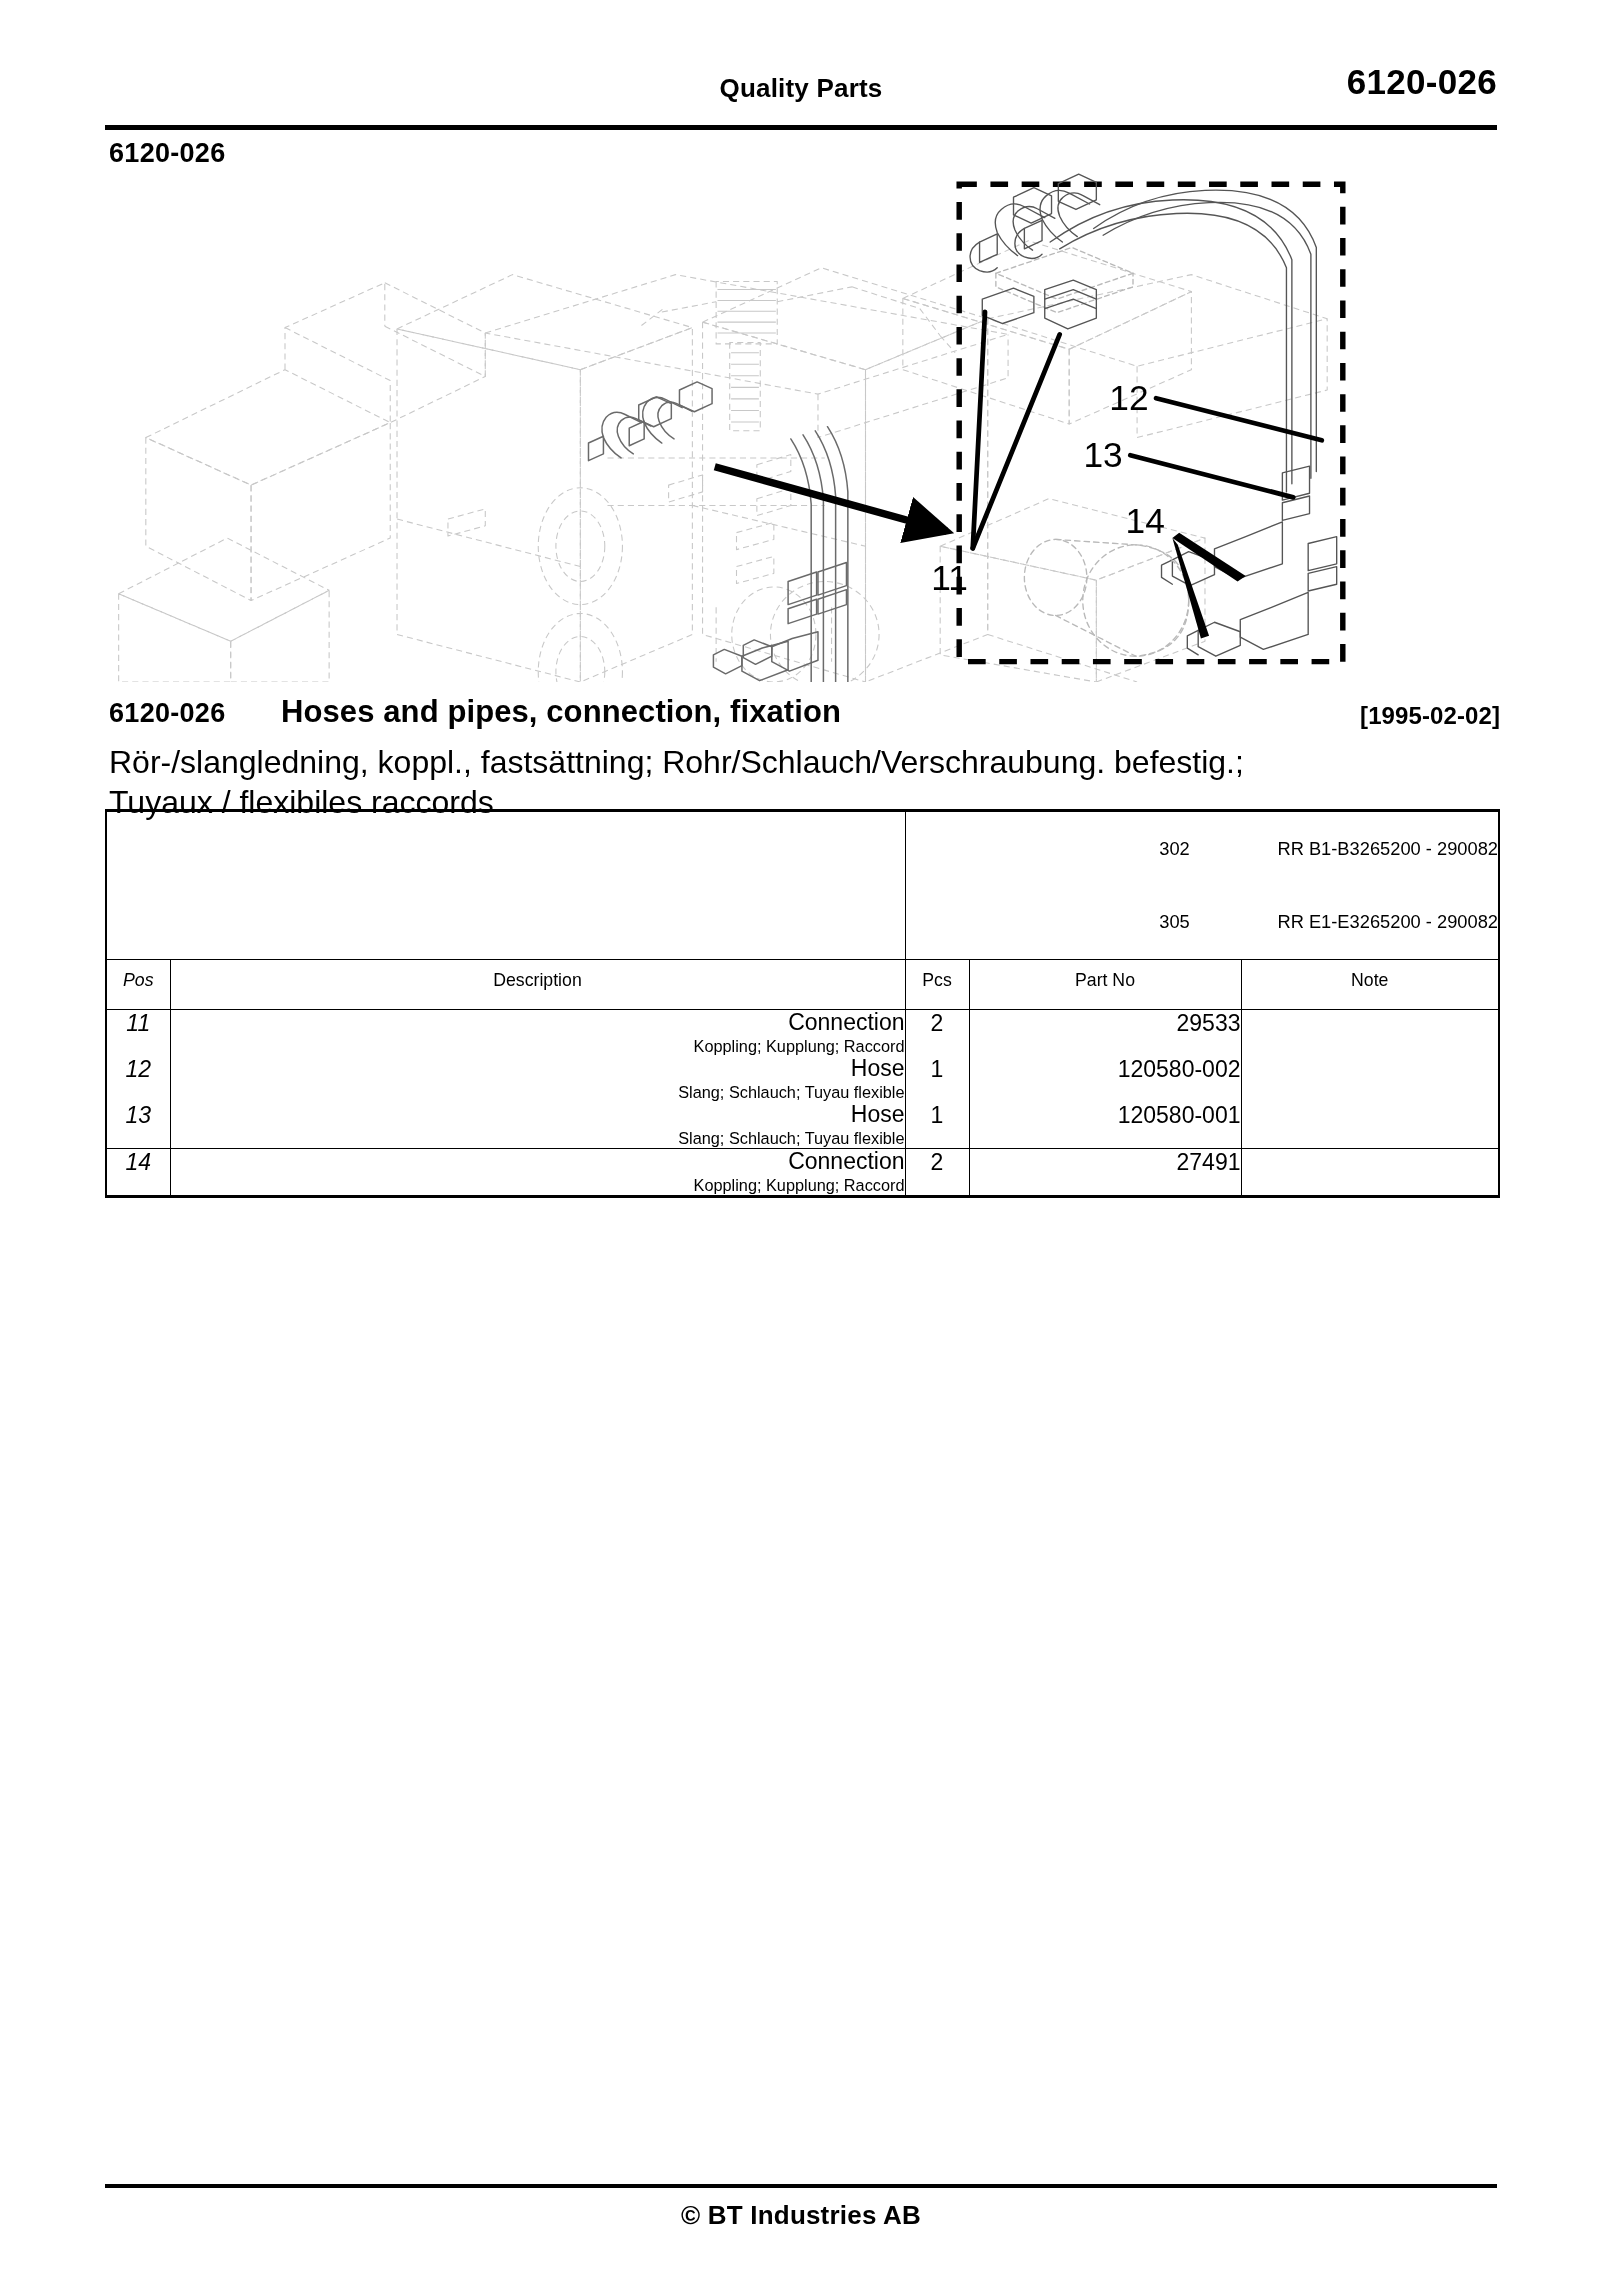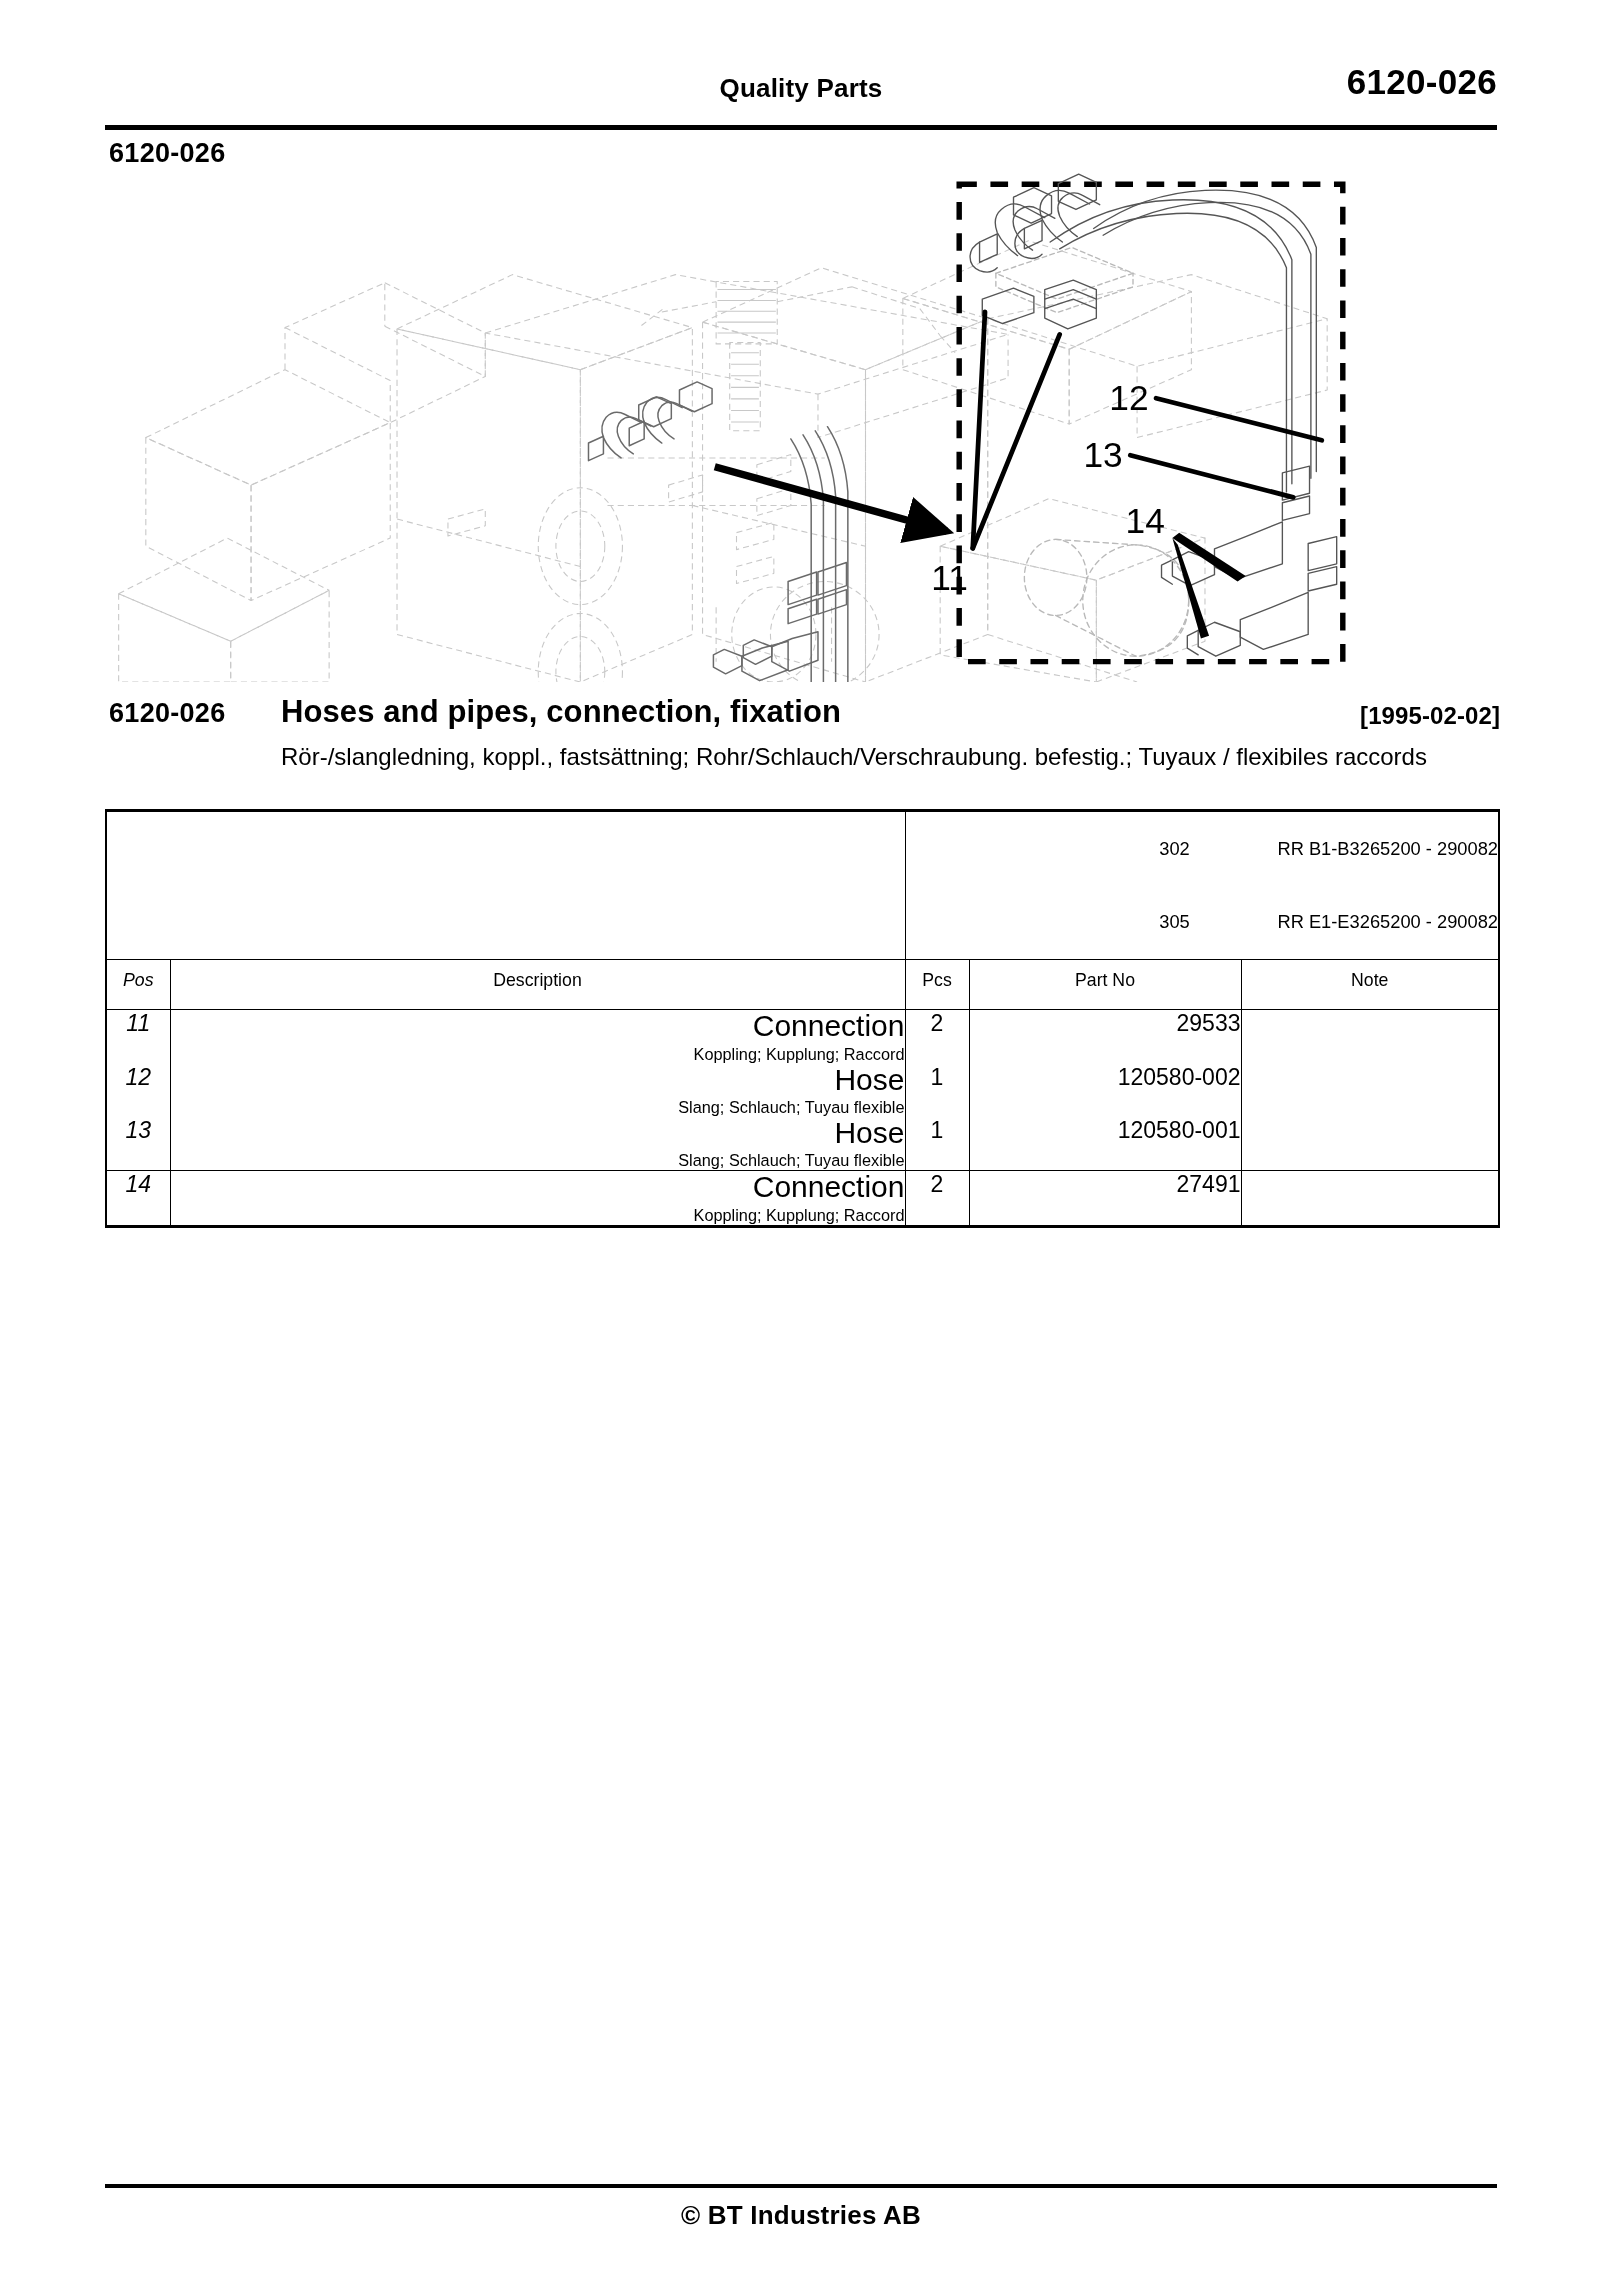--- a/index.html
+++ b/index.html
@@ -107,24 +107,23 @@
   }
   .title-date {
     position: absolute;
     right: 0;
     top: 4.1px;
     font-size: 24px;
     font-weight: bold;
     letter-spacing: 0.1px;
   }
   .title-sub {
-    margin-left: 172px;
     margin-top: 6.8px;
     width: 1195px;
-    font-size: 24px;
+    font-size: 32px;
     line-height: 1.27;
   }
 
   
   .parts-table {
     position: absolute;
     left: 105px;
     top: 809px;
     width: 1392px;
     border-collapse: collapse;
@@ -175,21 +174,21 @@
   .cell-pos {
     text-align: center;
     font-size: 23px;
     padding-top: 11px;
     padding-bottom: 9.5px;
   }
   .cell-desc {
     padding: 11px 0 9.5px 17.7px;
   }
   .desc-main {
-    font-size: 30px;
+    font-size: 23px;
     line-height: 1.05;
   }
   .desc-sub {
     font-size: 16.3px;
     line-height: 1.1;
     margin-top: 4px;
     padding-left: 12px;
   }
   .cell-pcs {
     text-align: center;

